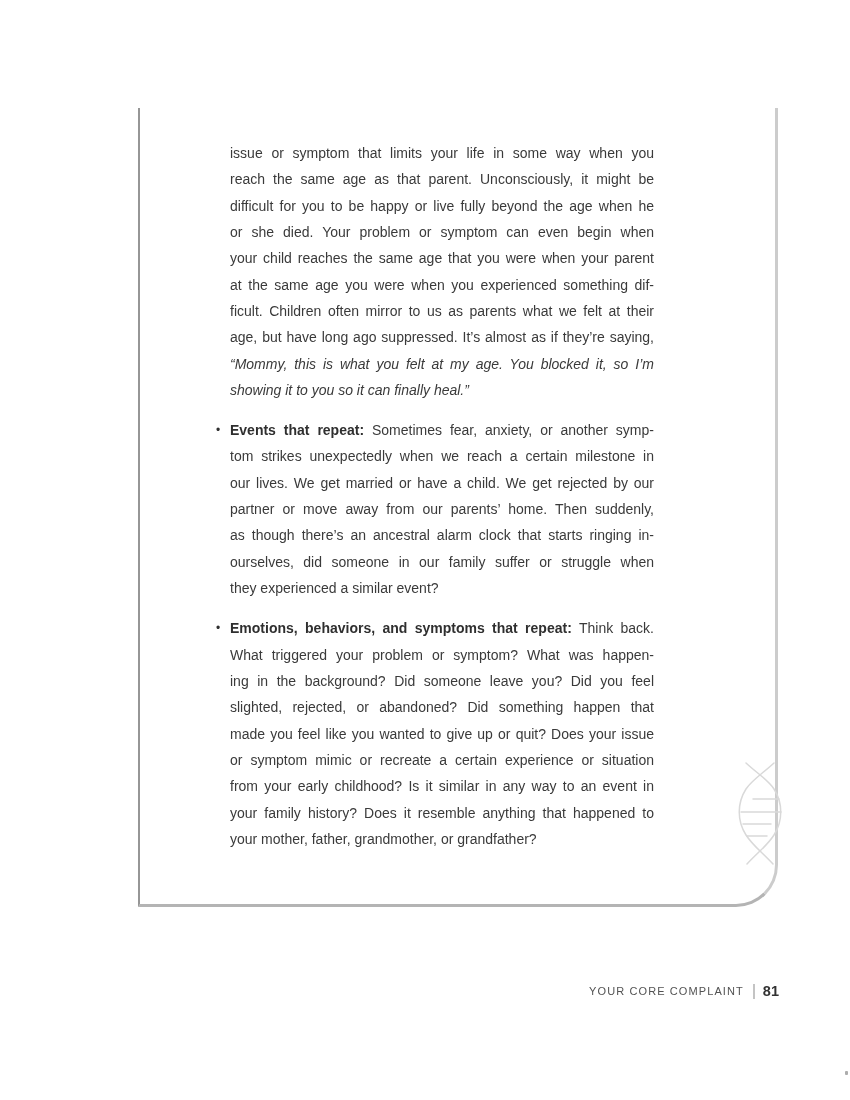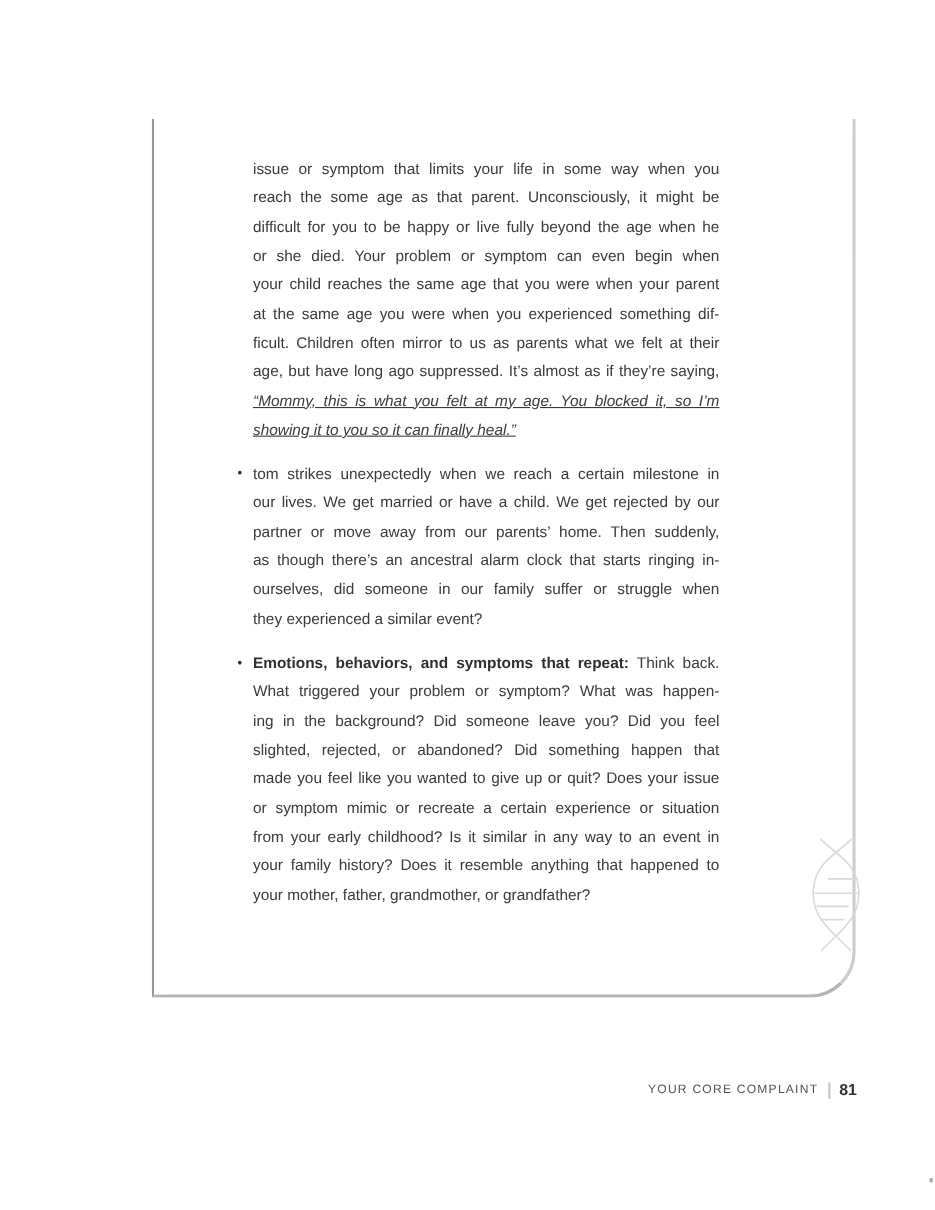--- a/index.html
+++ b/index.html
@@ -34,21 +34,21 @@
     font-size:14px;line-height:26.32px;margin-top:37px;
   }
   .para{margin:0;position:relative;}
   .para + .para{margin-top:14px;}
   .line{
     text-align:justify;
     text-align-last:justify;
     white-space:normal;
   }
   .line.lastline{text-align-last:left;}
-  .line.italic{font-style:italic;text-decoration:underline;}
+  .line.italic{font-style:italic;}
   .line b{font-weight:bold;color:var(--ink-bold);}
   .marker{
     position:absolute;left:-14px;top:0;
     font-size:12px;line-height:26.32px;color:var(--ink-bold);
   }
   .dna-icon{
     position:absolute;left:731px;top:761px;width:60px;height:106px;
     color:var(--dna-gray);
   }
   .footer{
@@ -72,32 +72,33 @@
   }
 </style>
 </head>
 <body>
 
 <div class="page-frame"></div>
 
 <div class="text-block">
     <div class="para">
       <div class="line">issue or symptom that limits your life in some way when you</div>
-      <div class="line">reach the some age as that parent. Unconsciously, it might be</div>
+      <div class="line">reach the same age as that parent. Unconsciously, it might be</div>
       <div class="line">difficult for you to be happy or live fully beyond the age when he</div>
       <div class="line">or she died. Your problem or symptom can even begin when</div>
       <div class="line">your child reaches the same age that you were when your parent</div>
       <div class="line">at the same age you were when you experienced something dif-</div>
       <div class="line">ficult. Children often mirror to us as parents what we felt at their</div>
       <div class="line">age, but have long ago suppressed. It’s almost as if they’re saying,</div>
       <div class="line italic">“Mommy, this is what you felt at my age. You blocked it, so I’m</div>
       <div class="line italic lastline">showing it to you so it can finally heal.”</div>
     </div>
     <div class="para">
       <span class="marker">•</span>
+      <div class="line"><b>Events that repeat:</b> Sometimes fear, anxiety, or another symp-</div>
       <div class="line">tom strikes unexpectedly when we reach a certain milestone in</div>
       <div class="line">our lives. We get married or have a child. We get rejected by our</div>
       <div class="line">partner or move away from our parents’ home. Then suddenly,</div>
       <div class="line">as though there’s an ancestral alarm clock that starts ringing in-</div>
       <div class="line">ourselves, did someone in our family suffer or struggle when</div>
       <div class="line lastline">they experienced a similar event?</div>
     </div>
     <div class="para">
       <span class="marker">•</span>
       <div class="line"><b>Emotions, behaviors, and symptoms that repeat:</b> Think back.</div>

